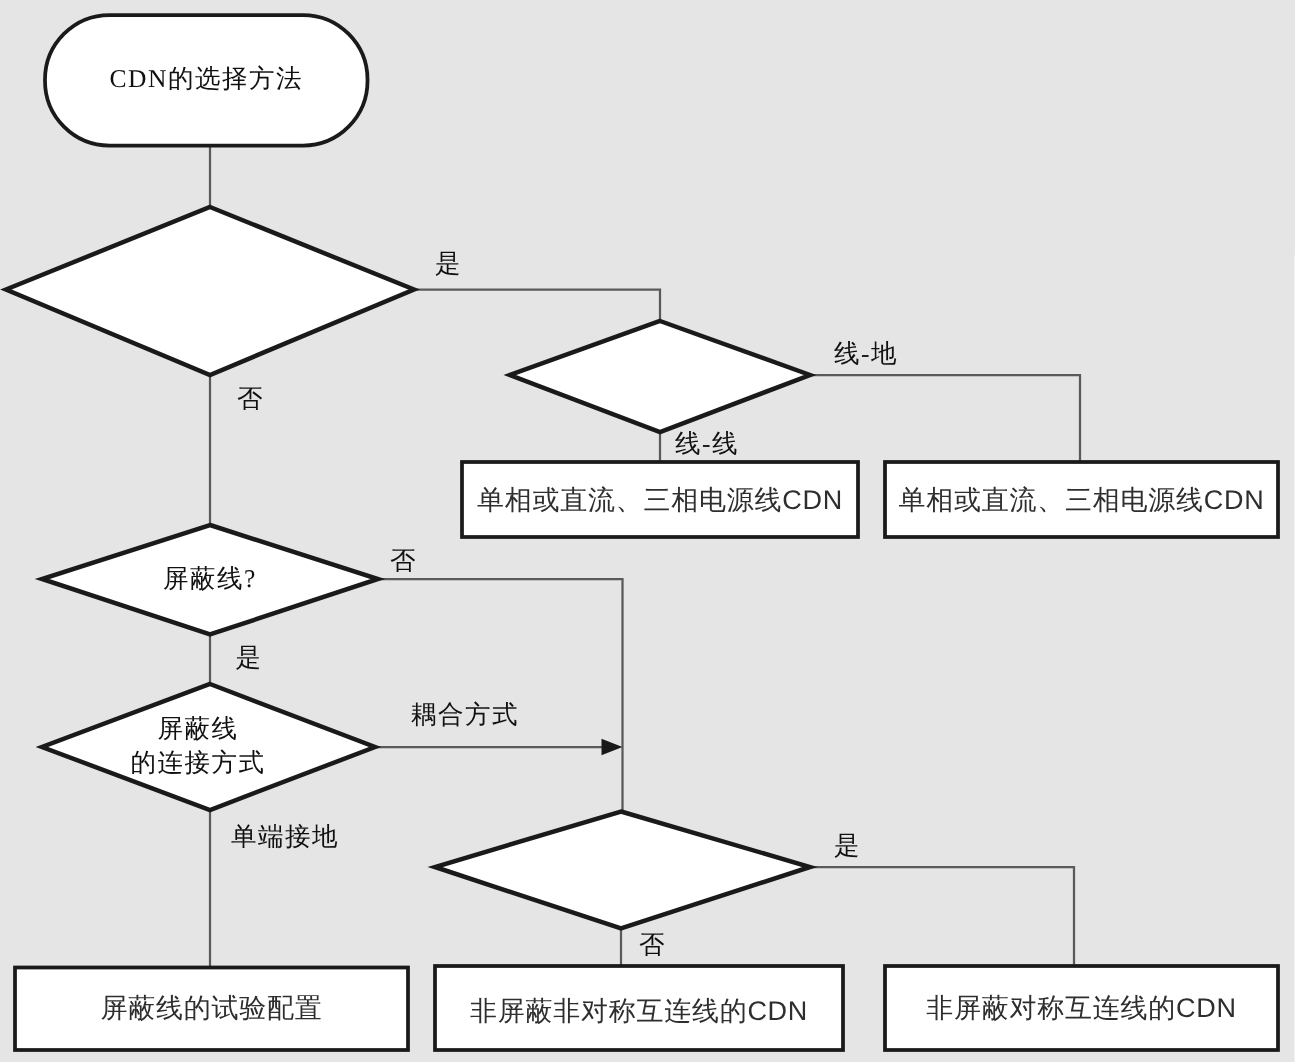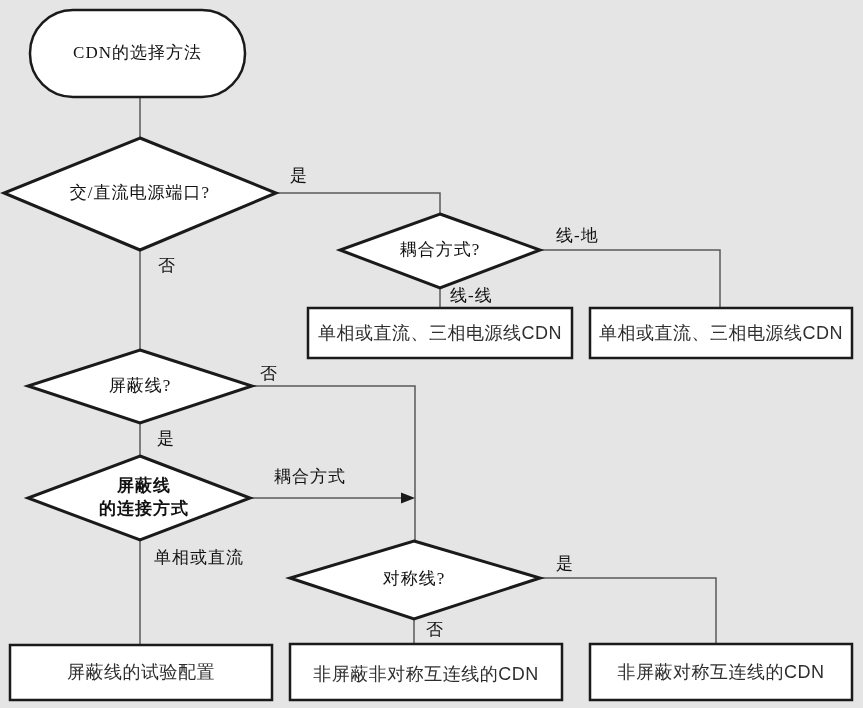--- a/index.html
+++ b/index.html
@@ -87,34 +87,31 @@
 
     <rect x="10" y="645" width="262" height="55" fill="#ffffff" stroke="#1a1a1a" stroke-width="2.5"></rect>
 
     <rect x="290" y="644" width="272" height="56" fill="#ffffff" stroke="#1a1a1a" stroke-width="2.5"></rect>
 
     <rect x="590" y="644" width="262" height="56" fill="#ffffff" stroke="#1a1a1a" stroke-width="2.5"></rect>
   </svg>
 
   <div class="node-label" style="left:30px; top:10px; width:215px; height:87px;">CDN的选择方法</div>
 
-  <div class="node-label" style="left:20px; top:140px; width:240px; height:106px;">交/直流电源端口?</div>
 
-  <div class="node-label" style="left:350px; top:216px; width:180px; height:68px;">耦合方式?</div>
 
   <div class="node-label box-label" style="left:308px; top:308px; width:264px; height:50px;">单相或直流、三相电源线CDN</div>
 
   <div class="node-label box-label" style="left:590px; top:308px; width:262px; height:50px;">单相或直流、三相电源线CDN</div>
 
   <div class="node-label" style="left:40px; top:352px; width:200px; height:68px;">屏蔽线?</div>
 
-  <div class="node-label" style="left:44px; top:456px; width:200px; height:84px;font-weight:bold;">屏蔽线
+  <div class="node-label" style="left:32px; top:456px; width:200px; height:84px;">屏蔽线
 的连接方式</div>
 
-  <div class="node-label" style="left:300px; top:542px; width:228px; height:74px;">对称线?</div>
 
   <div class="node-label box-label" style="left:10px; top:645px; width:262px; height:55px;">屏蔽线的试验配置</div>
 
   <div class="node-label box-label" style="left:290px; top:644px; width:272px; height:60px;">非屏蔽非对称互连线的CDN</div>
 
   <div class="node-label box-label" style="left:590px; top:644px; width:262px; height:56px;">非屏蔽对称互连线的CDN</div>
 
   <div class="edge-label" style="left:290px; top:164px;">是</div>
 
   <div class="edge-label" style="left:158px; top:254px;">否</div>
@@ -122,19 +119,19 @@
   <div class="edge-label" style="left:556px; top:224px;">线-地</div>
 
   <div class="edge-label" style="left:450px; top:284px;">线-线</div>
 
   <div class="edge-label" style="left:260px; top:362px;">否</div>
 
   <div class="edge-label" style="left:157px; top:427px;">是</div>
 
   <div class="edge-label" style="left:274px; top:465px;">耦合方式</div>
 
-  <div class="edge-label" style="left:154px; top:546px;">单相或直流</div>
+  <div class="edge-label" style="left:154px; top:546px;">单端接地</div>
 
   <div class="edge-label" style="left:556px; top:552px;">是</div>
 
   <div class="edge-label" style="left:426px; top:618px;">否</div>
 
 </div>
 
 </body></html>

